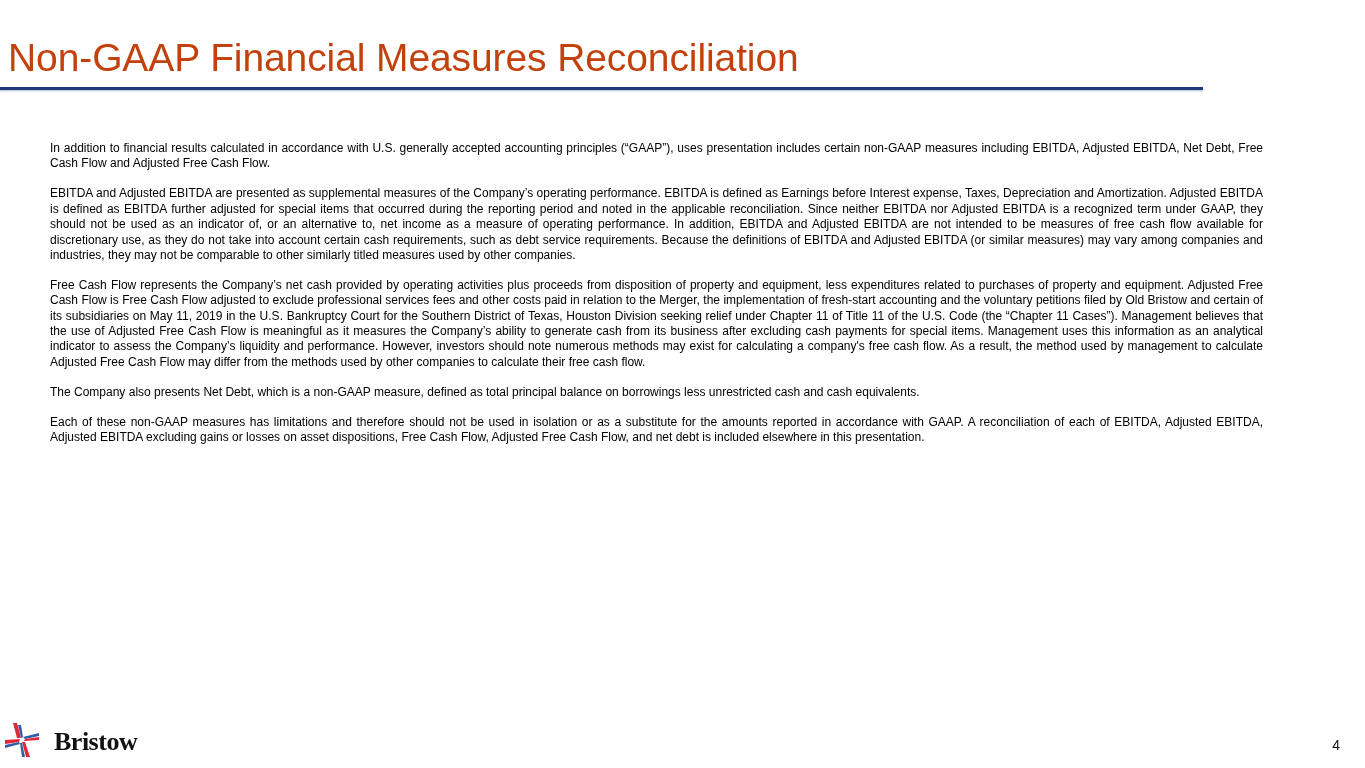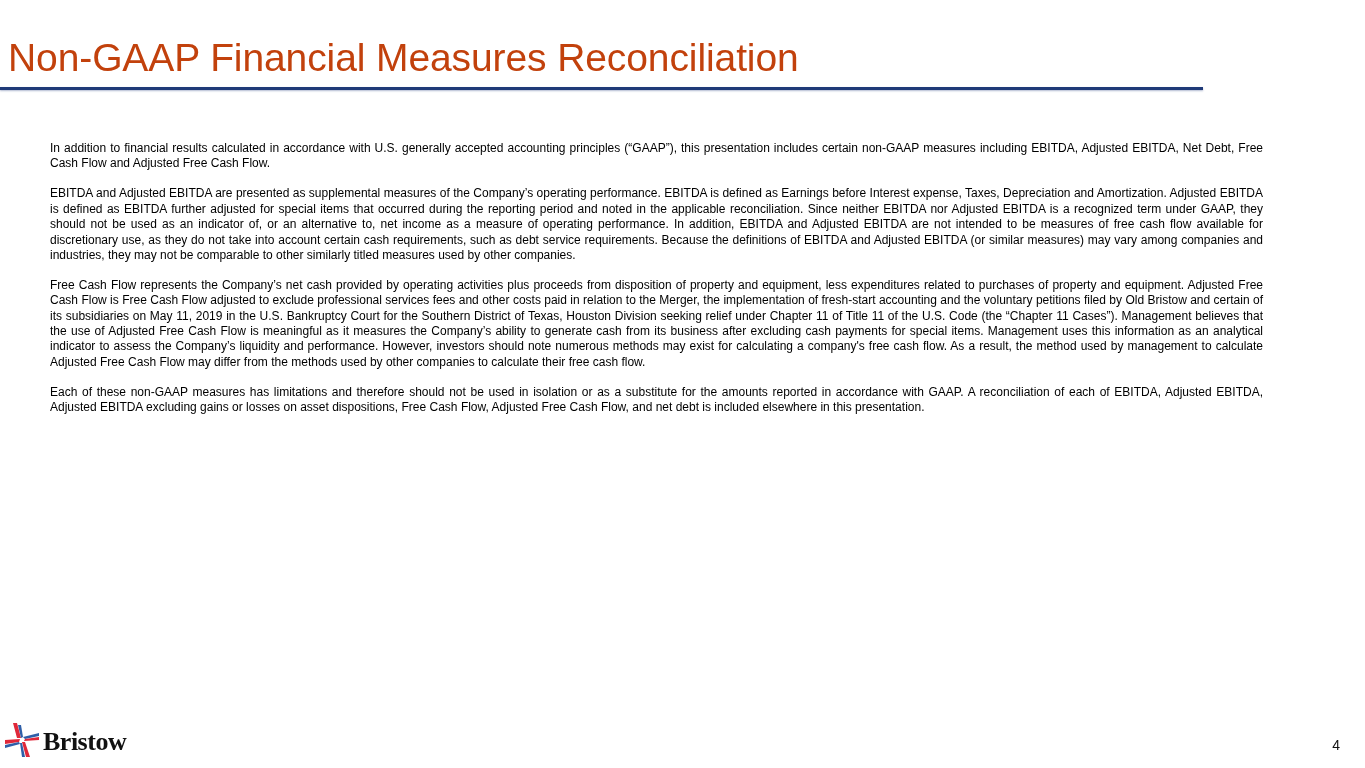--- a/index.html
+++ b/index.html
@@ -9,33 +9,34 @@
          font-family: "Liberation Sans", sans-serif; font-weight: normal;
          font-size: 39px; color: #c2410c; letter-spacing: -0.1px; line-height: 48px; white-space: nowrap; }
   .title-rule { position: absolute; left: 0; top: 87px; width: 1203px; height: 3px;
          background: #1f3a78; box-shadow: 0 1px 2px rgba(31,58,120,0.35); }
   .content { position: absolute; left: 50px; top: 141px; width: 1213px; }
   .section-label { font-size: 12.5px; line-height: 16px; margin: 0 0 23px 0; color: #111; }
   .para { font-size: 12px; line-height: 15.4px; text-align: justify; margin: 0 0 14.5px 0; color: #000; }
   .logo { position: absolute; left: 4px; top: 722px; display: flex; align-items: center; }
   .logo-mark { width: 36px; height: 36px; }
   .logo-text { font-family: "Liberation Serif", serif; font-weight: bold; font-size: 26px;
-         color: #111; margin-left: 3px; letter-spacing: -0.5px; line-height: 30px; margin-top: 4px; }
+         color: #111; margin-left: 14px; letter-spacing: -0.5px; line-height: 30px; margin-top: 4px; }
   .page-number { position: absolute; right: 25px; top: 737px; font-size: 14px; color: #111; }
 </style>
 </head>
 <body>
 
 <h1 class="slide-title">Non-GAAP Financial Measures Reconciliation</h1>
 <div class="title-rule"></div>
 
 <div class="content">
-  <p class="para">In addition to financial results calculated in accordance with U.S. generally accepted accounting principles (“GAAP”), this presentation includes certain non-GAAP measures including EBITDA, Adjusted EBITDA, Net Debt, Free Cash Flow and Adjusted Free Cash Flow.</p>
+  <p class="para">In addition to financial results calculated in accordance with U.S. generally accepted accounting principles (“GAAP”), uses presentation includes certain non-GAAP measures including EBITDA, Adjusted EBITDA, Net Debt, Free Cash Flow and Adjusted Free Cash Flow.</p>
   <p class="para">EBITDA and Adjusted EBITDA are presented as supplemental measures of the Company’s operating performance.  EBITDA is defined as Earnings before Interest expense, Taxes, Depreciation and Amortization. Adjusted EBITDA is defined as EBITDA further adjusted for special items that occurred during the reporting period and noted in the applicable reconciliation. Since neither EBITDA nor Adjusted EBITDA is a recognized term under GAAP, they should not be used as an indicator of, or an alternative to, net income as a measure of operating performance.  In addition, EBITDA and Adjusted EBITDA are not intended to be measures of free cash flow available for discretionary use, as they do not take into account certain cash requirements, such as debt service requirements.   Because the definitions of EBITDA and Adjusted EBITDA (or similar measures) may vary among companies and industries, they may not be comparable to other similarly titled measures used by other companies.</p>
   <p class="para">Free Cash Flow represents the Company’s net cash provided by operating activities plus proceeds from disposition of property and equipment, less expenditures related to purchases of property and equipment. Adjusted Free Cash Flow is Free Cash Flow adjusted to exclude professional services fees and other costs paid in relation to the Merger, the implementation of fresh-start accounting and the voluntary petitions filed by Old Bristow and certain of its subsidiaries on May 11, 2019 in the U.S. Bankruptcy Court for the Southern District of Texas, Houston Division seeking relief under Chapter 11 of Title 11 of the U.S. Code (the “Chapter 11 Cases”). Management believes that the use of Adjusted Free Cash Flow is meaningful as it measures the Company’s ability to generate cash from its business after excluding cash payments for special items. Management uses this information as an analytical indicator to assess the Company’s liquidity and performance. However, investors should note numerous methods may exist for calculating a company's free cash flow. As a result, the method used by management to calculate Adjusted Free Cash Flow may differ from the methods used by other companies to calculate their free cash flow.</p>
+  <p class="para">The Company also presents Net Debt, which is a non-GAAP measure, defined as total principal balance on borrowings less unrestricted cash and cash equivalents.</p>
   <p class="para">Each of these non-GAAP measures has limitations and therefore should not be used in isolation or as a substitute for the amounts reported in accordance with GAAP.  A reconciliation of each of EBITDA, Adjusted EBITDA, Adjusted EBITDA excluding gains or losses on asset dispositions, Free Cash Flow, Adjusted Free Cash Flow, and net debt is included elsewhere in this presentation.</p>
 </div>
 
 <div class="logo">
   <svg class="logo-mark" viewBox="0 0 36 36">
 
     <polygon points="9,1 13,1 17,16 13,16" fill="#e0283a"></polygon>
     <polygon points="14,3 17,3 19,15 17,16" fill="#2f5fa8"></polygon>
 
     <polygon points="19,15 35,11 35,14 21,17" fill="#2f5fa8"></polygon>

